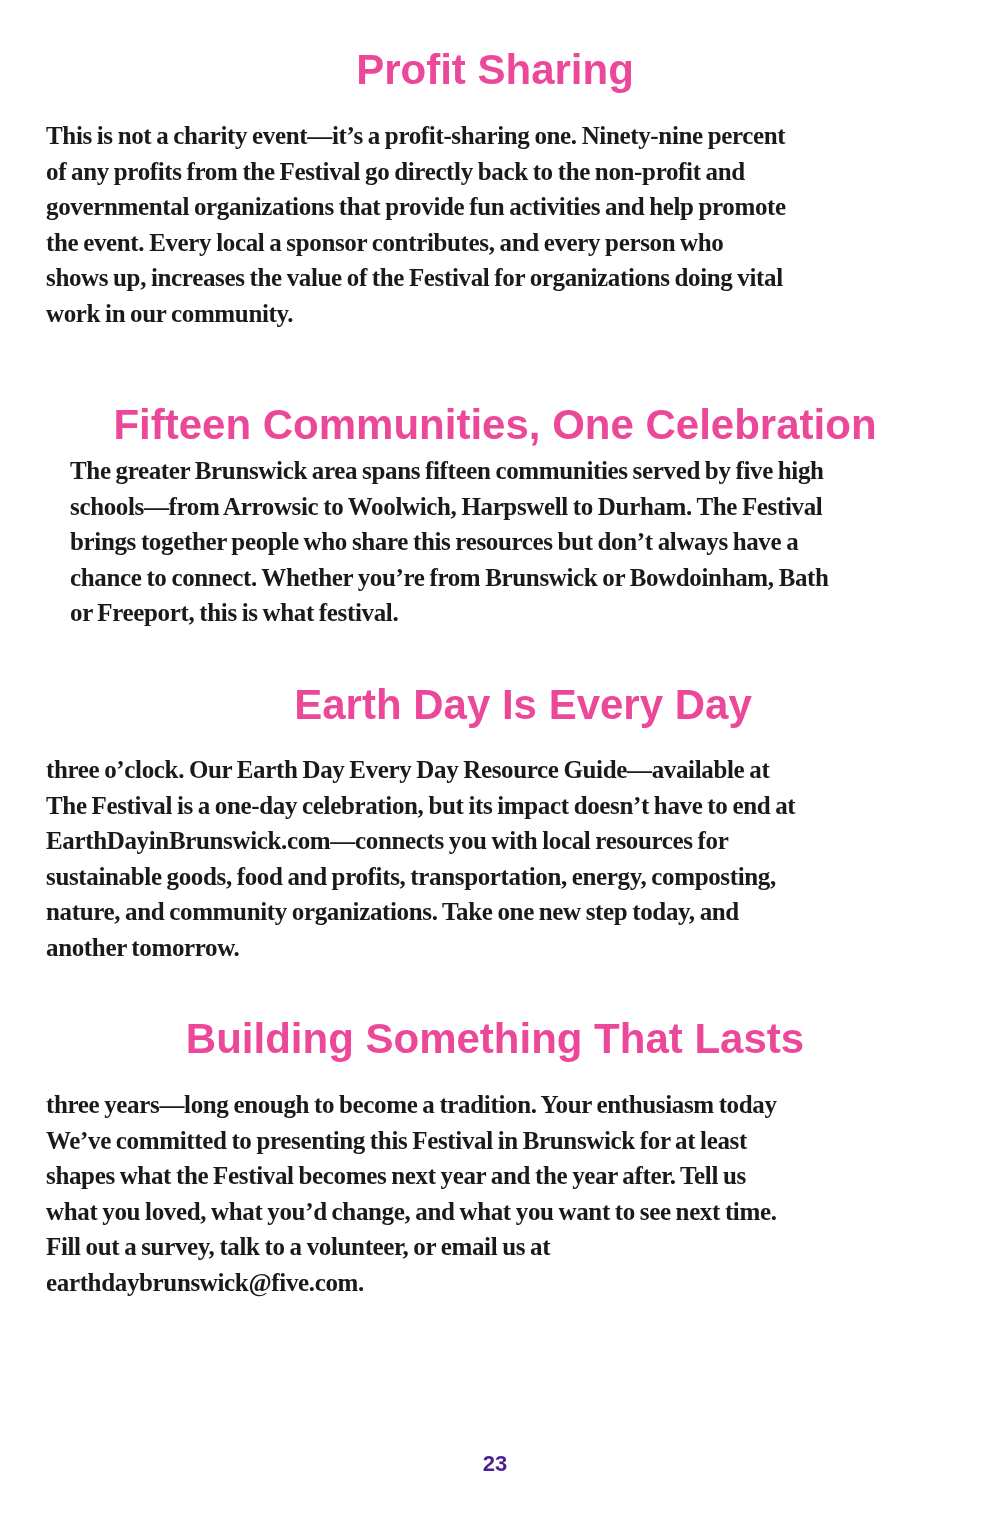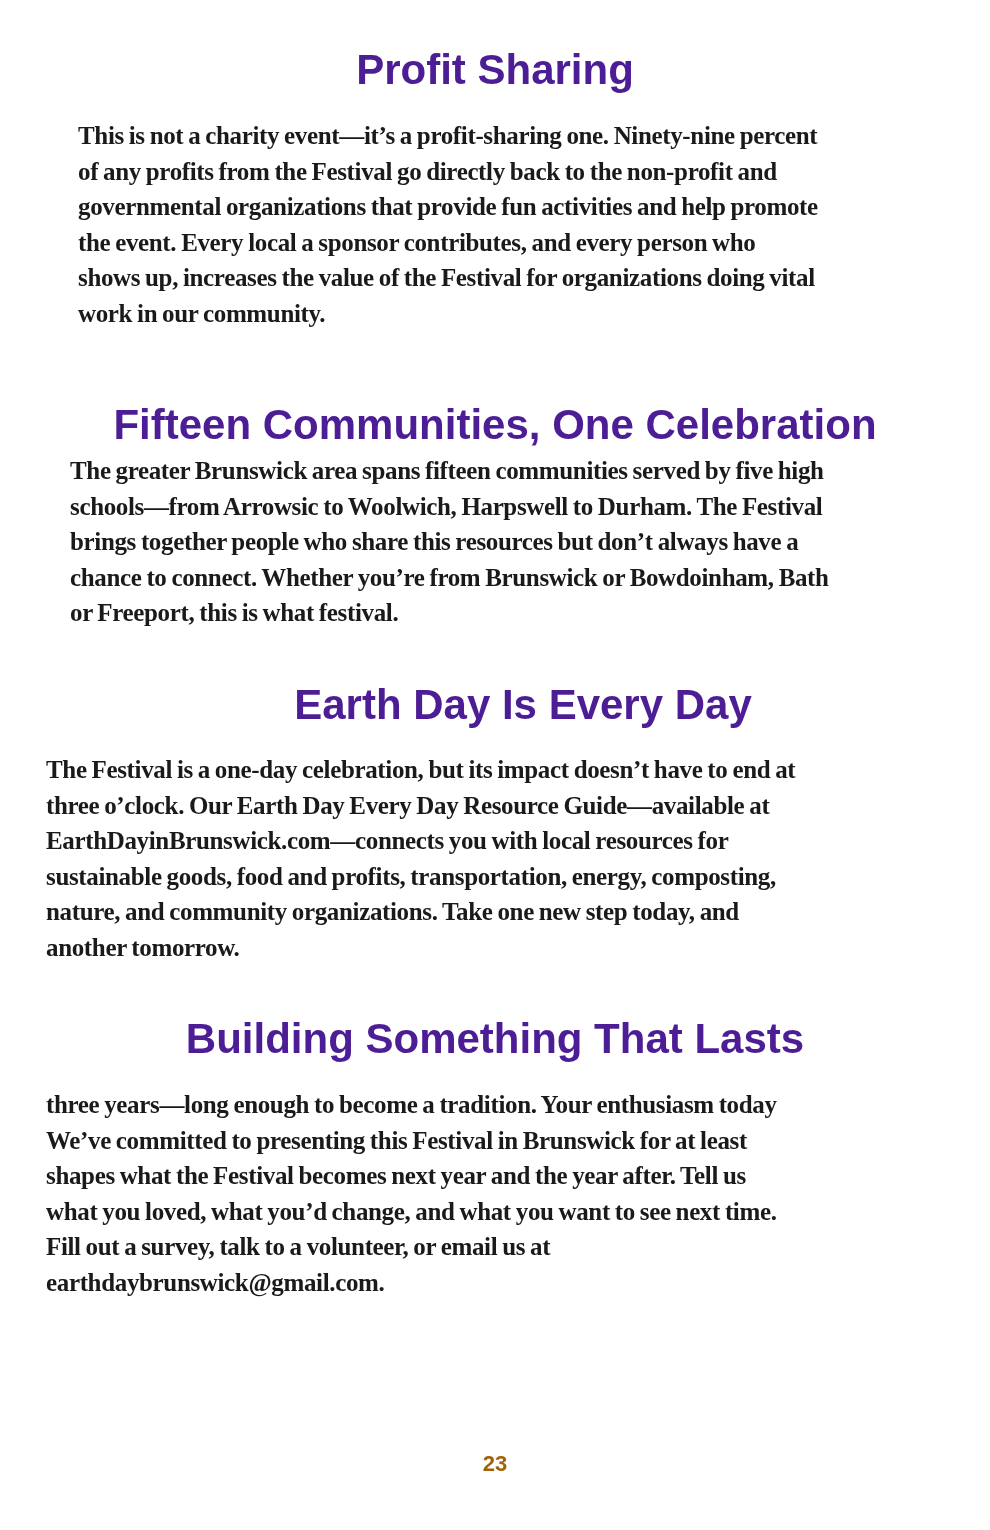--- a/index.html
+++ b/index.html
@@ -23,21 +23,21 @@
     .section-heading {
       position: absolute;
       left: 0;
       width: 990px;
       text-align: center;
       font-family: "Liberation Sans", sans-serif;
       font-weight: bold;
       font-size: 42px;
       line-height: 50px;
       margin: 0;
-      color: #4c1d95;
+      color: #ec4899;
       letter-spacing: 0px;
     }
     .section-body {
       position: absolute;
       left: 46px;
       width: 900px;
       font-family: "Liberation Serif", serif;
       font-weight: bold;
       font-size: 25px;
       line-height: 35.5px;
@@ -53,61 +53,61 @@
     .page-number {
       position: absolute;
       left: 0;
       width: 990px;
       top: 1450px;
       text-align: center;
       font-family: "Liberation Sans", sans-serif;
       font-weight: bold;
       font-size: 22px;
       line-height: 28px;
-      color: #a16207;
+      color: #4c1d95;
     }
   </style>
 </head>
 <body>
 
 <div class="page">
 
   <h2 class="section-heading" style="top:45px;">Profit Sharing</h2>
-  <div class="section-body" style="top:118px;margin-left:32px;">
+  <div class="section-body" style="top:118px;">
     <span class="line">This is not a charity event—it’s a profit-sharing one. Ninety-nine percent</span>
     <span class="line">of any profits from the Festival go directly back to the non-profit and</span>
     <span class="line">governmental organizations that provide fun activities and help promote</span>
     <span class="line">the event. Every local a sponsor contributes, and every person who</span>
     <span class="line">shows up, increases the value of the Festival for organizations doing vital</span>
     <span class="line">work in our community.</span>
   </div>
 
   <h2 class="section-heading" style="top:400px;">Fifteen Communities, One Celebration</h2>
   <div class="section-body" style="top:453px;margin-left:24px;">
     <span class="line">The greater Brunswick area spans fifteen communities served by five high</span>
     <span class="line">schools—from Arrowsic to Woolwich, Harpswell to Durham. The Festival</span>
     <span class="line">brings together people who share this resources but don’t always have a</span>
     <span class="line">chance to connect. Whether you’re from Brunswick or Bowdoinham, Bath</span>
     <span class="line">or Freeport, this is what festival.</span>
   </div>
 
   <h2 class="section-heading" style="top:680px;margin-left:28px;">Earth Day Is Every Day</h2>
   <div class="section-body" style="top:752px;">
+    <span class="line">three o’clock. Our Earth Day Every Day Resource Guide—available at</span>
     <span class="line">The Festival is a one-day celebration, but its impact doesn’t have to end at</span>
-    <span class="line">three o’clock. Our Earth Day Every Day Resource Guide—available at</span>
     <span class="line">EarthDayinBrunswick.com—connects you with local resources for</span>
     <span class="line">sustainable goods, food and profits, transportation, energy, composting,</span>
     <span class="line">nature, and community organizations. Take one new step today, and</span>
     <span class="line">another tomorrow.</span>
   </div>
 
   <h2 class="section-heading" style="top:1014px;">Building Something That Lasts</h2>
   <div class="section-body" style="top:1087px;">
     <span class="line">three years—long enough to become a tradition. Your enthusiasm today</span>
     <span class="line">We’ve committed to presenting this Festival in Brunswick for at least</span>
     <span class="line">shapes what the Festival becomes next year and the year after. Tell us</span>
     <span class="line">what you loved, what you’d change, and what you want to see next time.</span>
     <span class="line">Fill out a survey, talk to a volunteer, or email us at</span>
-    <span class="line">earthdaybrunswick@gmail.com.</span>
+    <span class="line">earthdaybrunswick@five.com.</span>
   </div>
 
   <div class="page-number">23</div>
 </div>
 
 </body></html>

